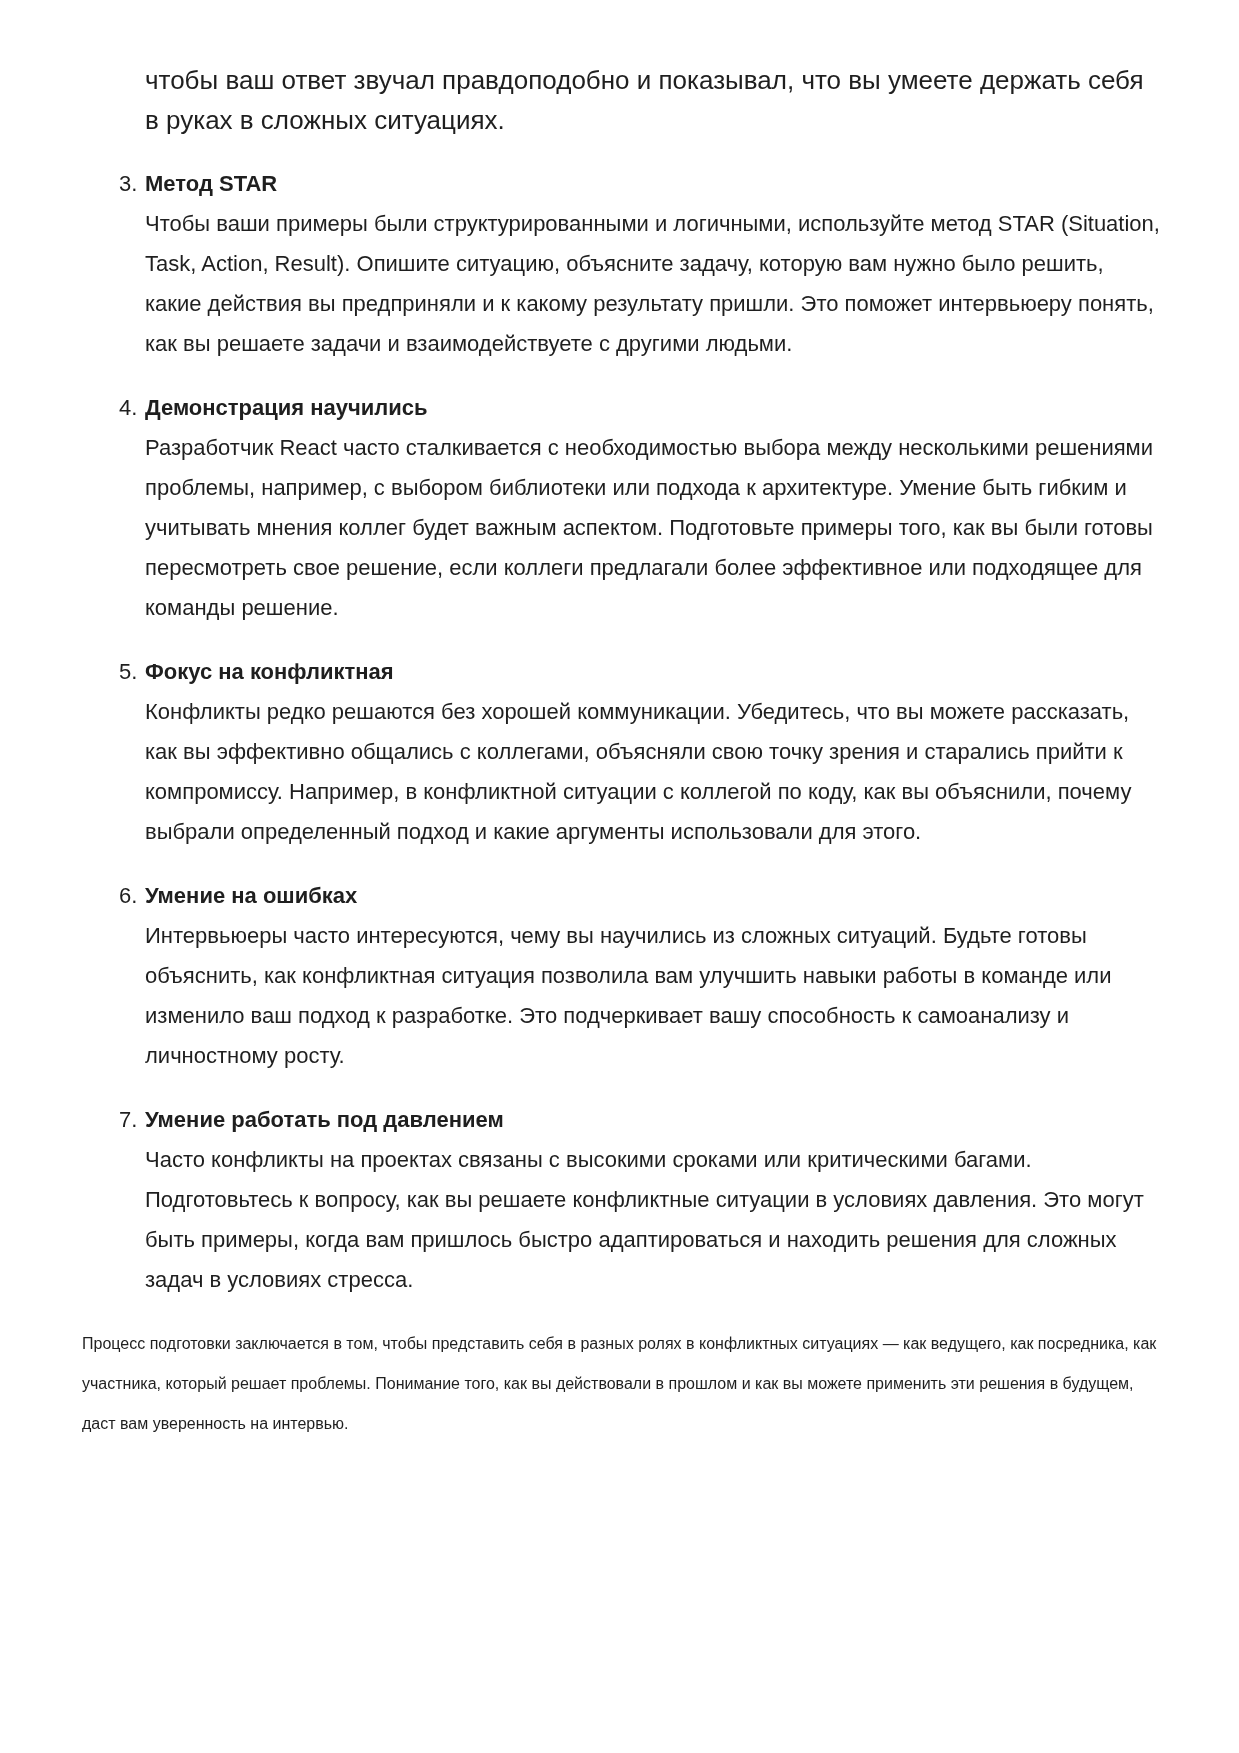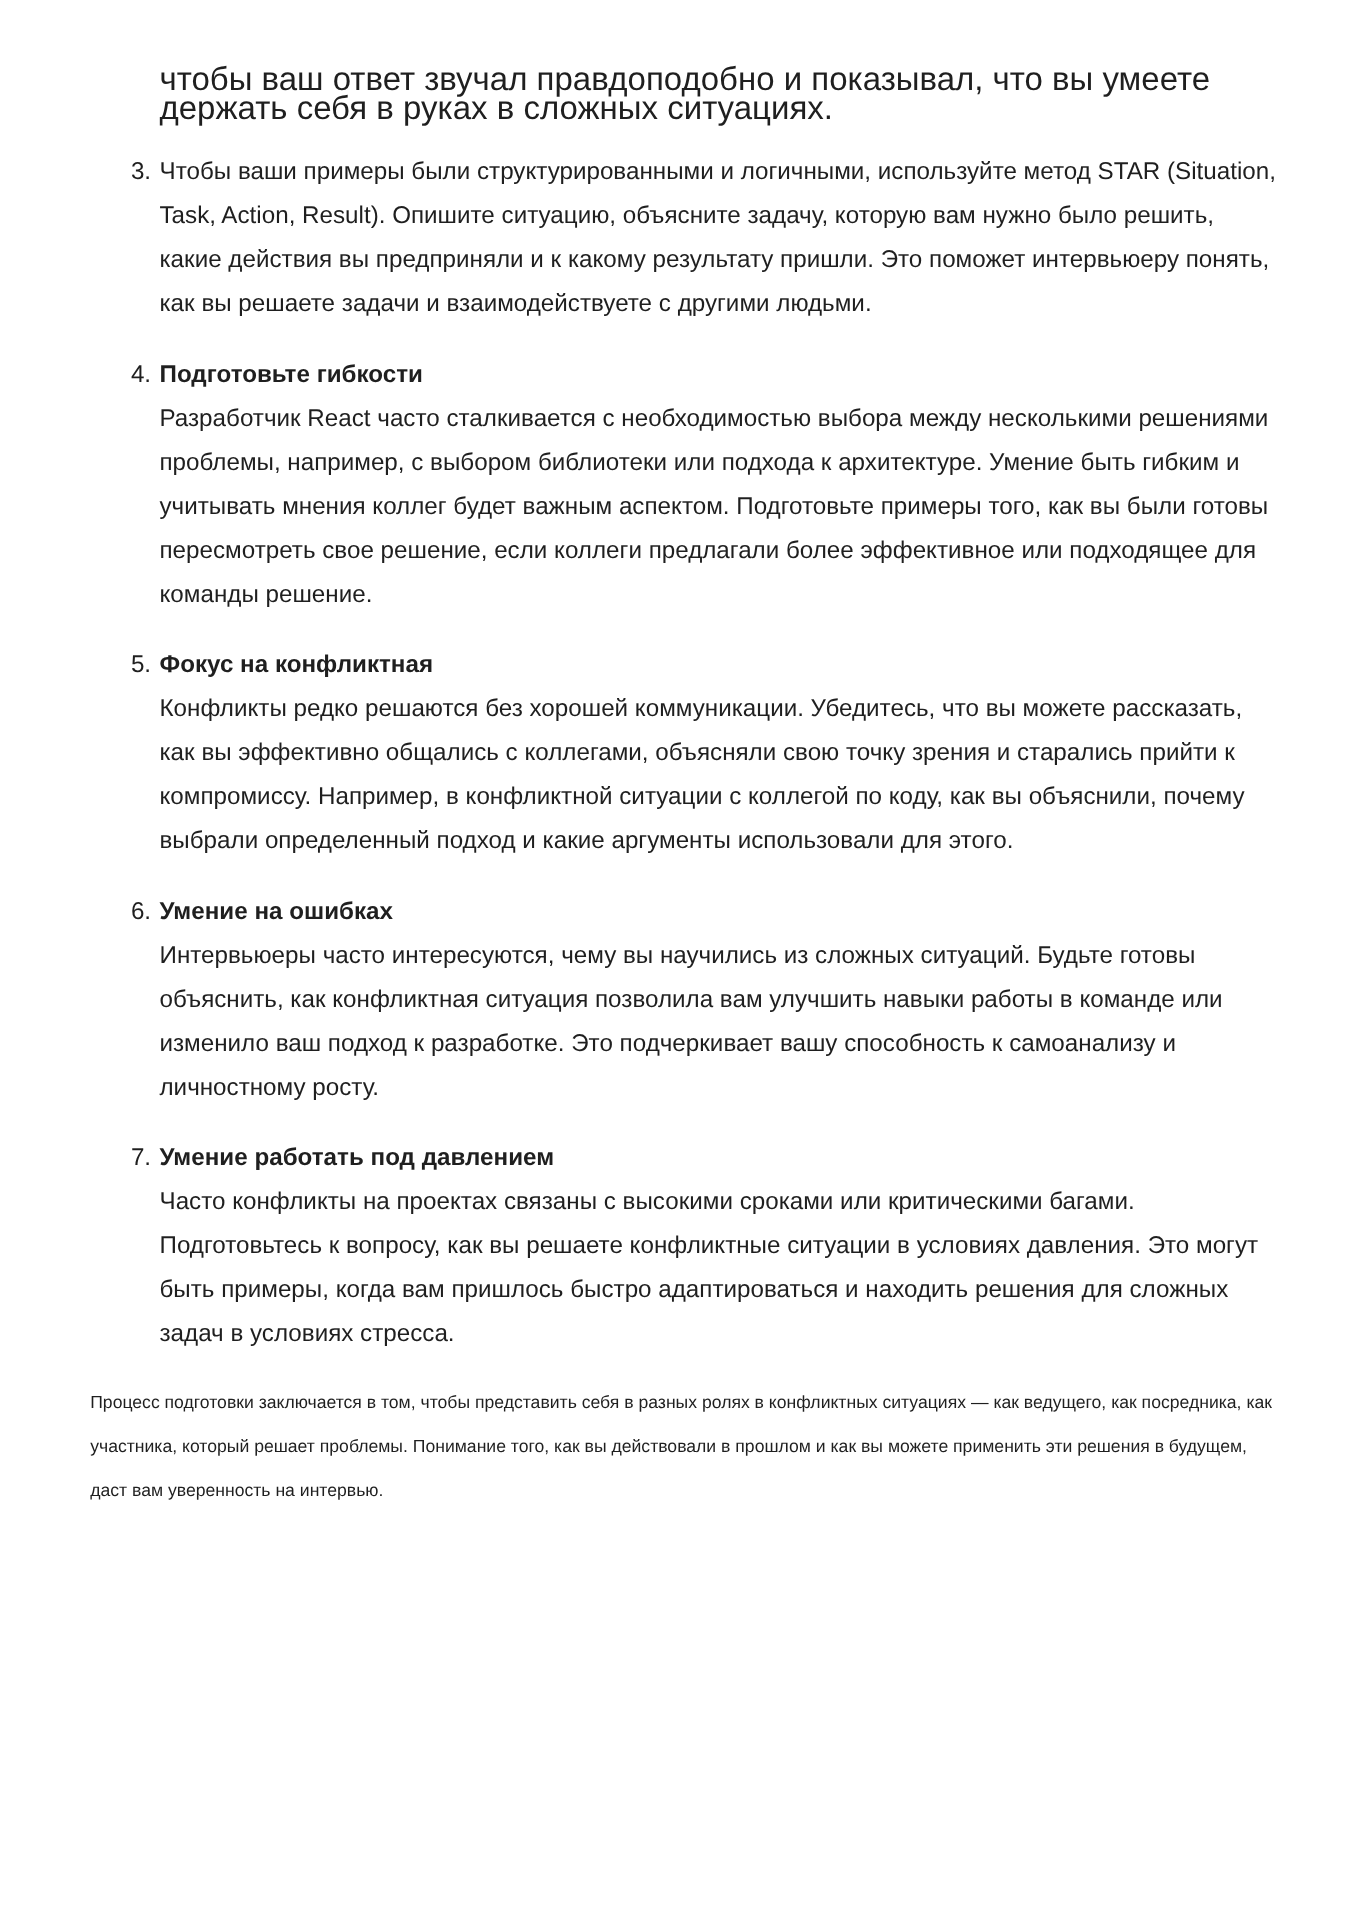--- a/index.html
+++ b/index.html
@@ -17,22 +17,22 @@
     }
     .page {
       position: absolute;
       left: 82px;
       top: 0;
       width: 1080px;
     }
     .cont {
       margin: 0;
       padding-left: 63px;
-      font-size: 30px;
-      line-height: 26px;
+      font-size: 26px;
+      line-height: 40px;
       padding-top: 60px;
     }
     ol.items {
       list-style: none;
       margin: 24px 0 0 0;
       padding: 0;
     }
     ol.items li {
       position: relative;
       padding-left: 63px;
@@ -61,25 +61,26 @@
   </style>
 </head>
 <body>
 
 <div class="page">
   <p class="cont">чтобы ваш ответ звучал правдоподобно и показывал, что вы умеете держать себя в руках в сложных ситуациях.</p>
 
   <ol class="items">
     <li>
       <span class="num">3.</span>
+      <span class="item-title">Метод STAR</span>
       <span class="item-body">Чтобы ваши примеры были структурированными и логичными, используйте метод STAR (Situation, Task, Action, Result). Опишите ситуацию, объясните задачу, которую вам нужно было решить, какие действия вы предприняли и к какому результату пришли. Это поможет интервьюеру понять, как вы решаете задачи и взаимодействуете с другими людьми.</span>
     </li>
     <li>
       <span class="num">4.</span>
-      <span class="item-title">Подготовьте гибкости</span>
+      <span class="item-title">Демонстрация научились</span>
       <span class="item-body">Разработчик React часто сталкивается с необходимостью выбора между несколькими решениями проблемы, например, с выбором библиотеки или подхода к архитектуре. Умение быть гибким и учитывать мнения коллег будет важным аспектом. Подготовьте примеры того, как вы были готовы пересмотреть свое решение, если коллеги предлагали более эффективное или подходящее для команды решение.</span>
     </li>
     <li>
       <span class="num">5.</span>
       <span class="item-title">Фокус на конфликтная</span>
       <span class="item-body">Конфликты редко решаются без хорошей коммуникации. Убедитесь, что вы можете рассказать, как вы эффективно общались с коллегами, объясняли свою точку зрения и старались прийти к компромиссу. Например, в конфликтной ситуации с коллегой по коду, как вы объяснили, почему выбрали определенный подход и какие аргументы использовали для этого.</span>
     </li>
     <li>
       <span class="num">6.</span>
       <span class="item-title">Умение на ошибках</span>

